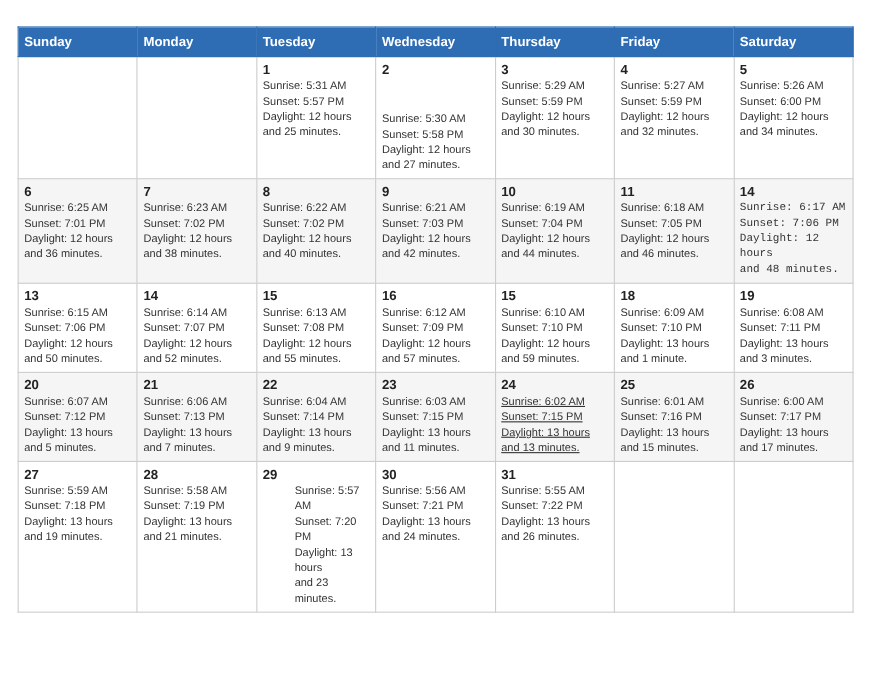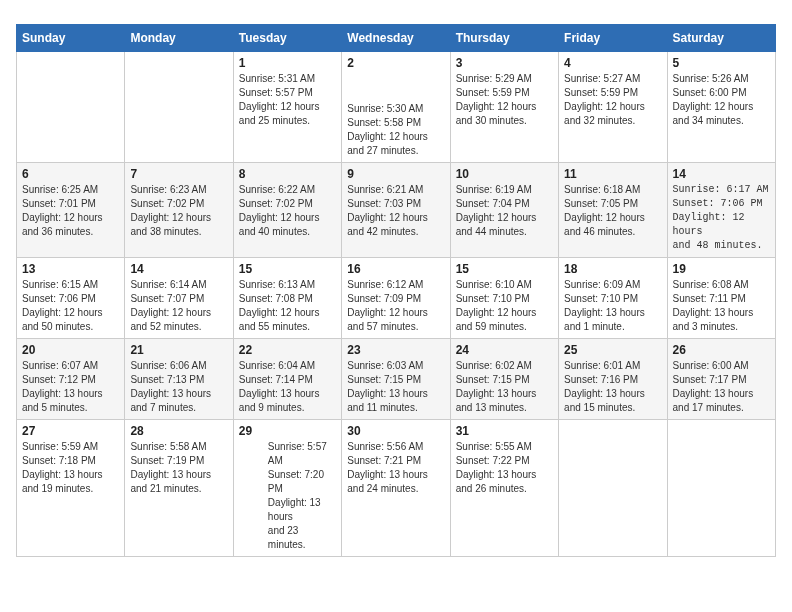--- a/index.html
+++ b/index.html
@@ -277,21 +277,21 @@
         </td>
         <td>
           <span class="day-number">23</span>
           <div class="day-info" style="white-space: pre-line;">Sunrise: 6:03 AM
 Sunset: 7:15 PM
 Daylight: 13 hours
 and 11 minutes.</div>
         </td>
         <td>
           <span class="day-number">24</span>
-          <div class="day-info" style="white-space: pre-line;">Sunrise: 6:02 AM
+          <div class="day-info" style="white-space: pre-line; text-decoration: underline;">Sunrise: 6:02 AM
 Sunset: 7:15 PM
 Daylight: 13 hours
 and 13 minutes.</div>
         </td>
         <td>
           <span class="day-number">25</span>
           <div class="day-info" style="white-space: pre-line;">Sunrise: 6:01 AM
 Sunset: 7:16 PM
 Daylight: 13 hours
 and 15 minutes.</div>

